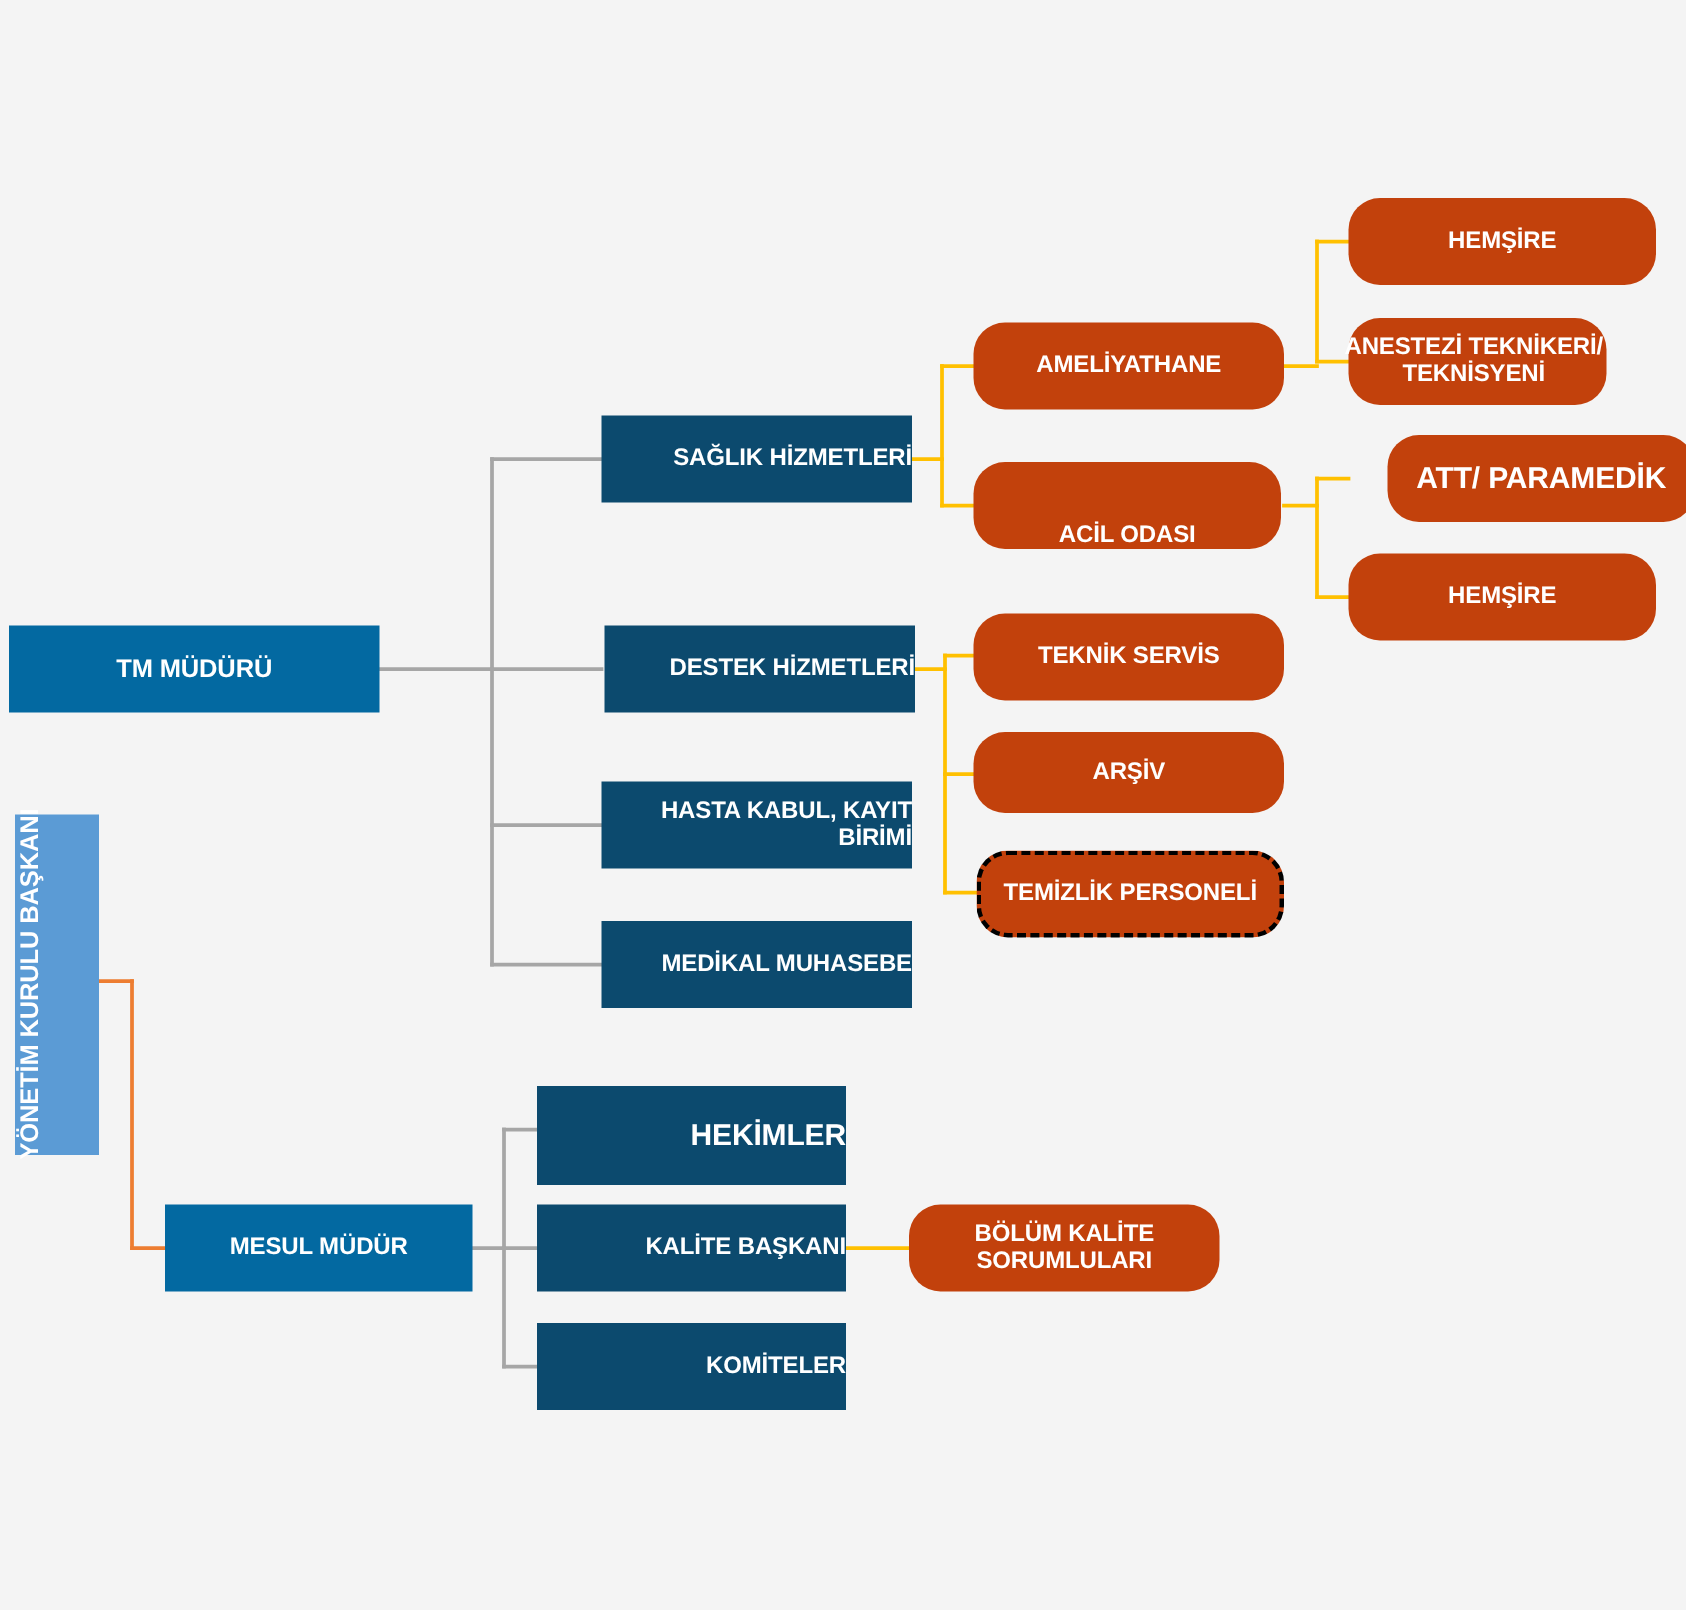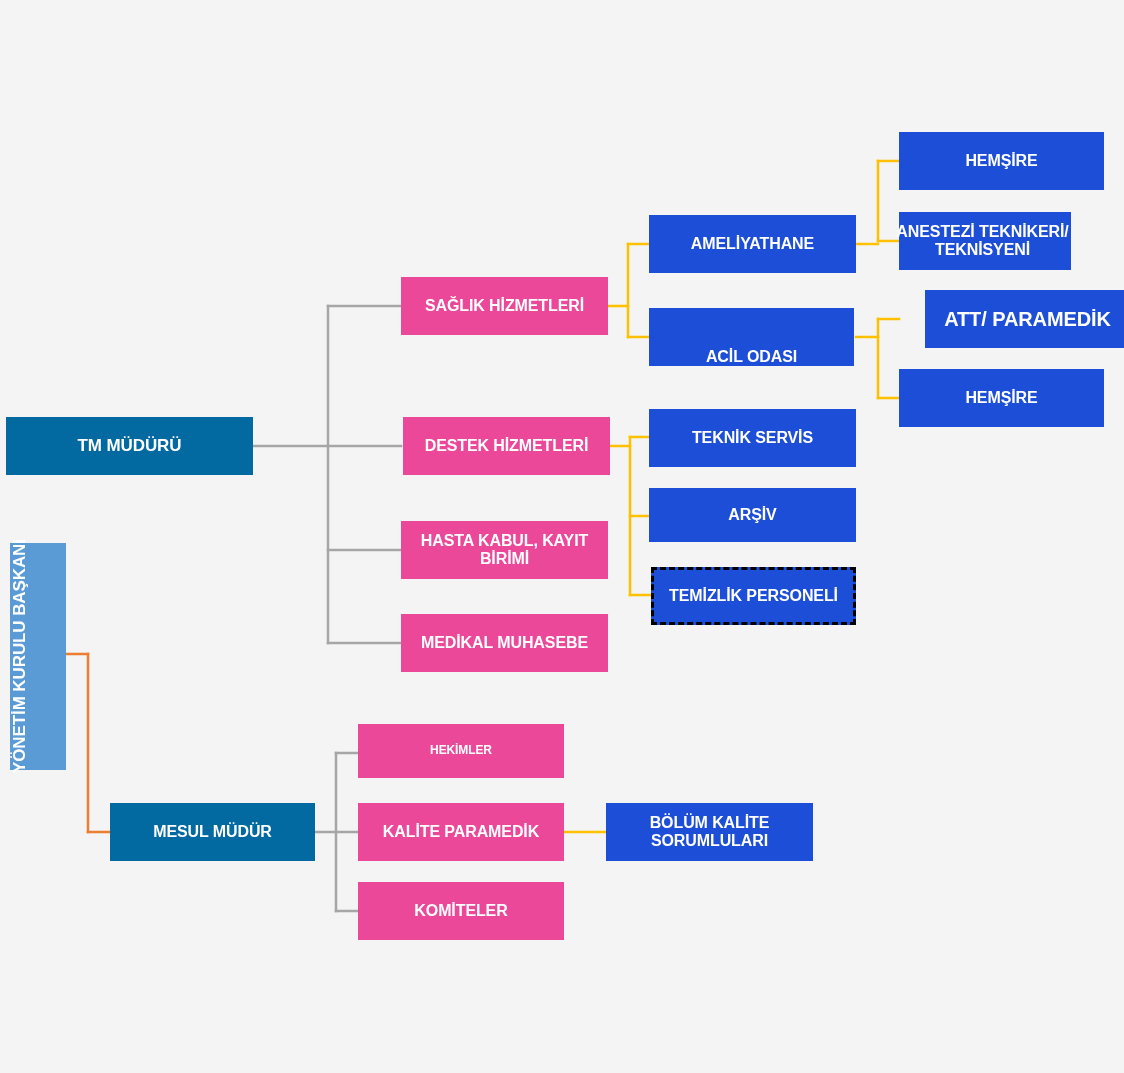--- a/index.html
+++ b/index.html
@@ -36,22 +36,22 @@
     text-align: center;
     color: #ffffff;
     font-weight: bold;
     line-height: 1.12;
     letter-spacing: -0.1px;
     white-space: nowrap;
   }
   .node.wrap { white-space: normal; }
   .node span { display: block; width: 100%; }
   .n-orange { background: #0369a1; }
-  .n-gray   { background: #ec4899; }
-  .n-yellow { background: #1d4ed8; }
+  .n-gray   { background: #0c4a6e; text-align: right; }
+  .n-yellow { background: #c2410c; border-radius: 21px; }
   .n-blue   { background: #5B9BD5; }
   .n-dashed { border: 3px dashed #000000; }
   .rot {
     writing-mode: vertical-rl;
     transform: rotate(180deg);
   }
 </style>
 </head>
 <body>
 
@@ -173,26 +173,26 @@
   </div>
 
   <div class="node n-yellow" style="left:899px; top:290px; width:205px; height:58px; font-size:20px;margin-left:26px;">
     <span>ATT/ PARAMEDİK</span>
   </div>
 
   <div class="node n-yellow" style="left:899px; top:369px; width:205px; height:58px; font-size:16px;">
     <span>HEMŞİRE</span>
   </div>
 
-  <div class="node n-gray" style="left:358px; top:724px; width:206px; height:54px; font-size:12px;">
+  <div class="node n-gray" style="left:358px; top:724px; width:206px; height:66px; font-size:20px;">
     <span>HEKİMLER</span>
   </div>
 
   <div class="node n-gray" style="left:358px; top:803px; width:206px; height:58px; font-size:16px;">
-    <span>KALİTE PARAMEDİK</span>
+    <span>KALİTE BAŞKANI</span>
   </div>
 
   <div class="node n-gray" style="left:358px; top:882px; width:206px; height:58px; font-size:16px;">
     <span>KOMİTELER</span>
   </div>
 
   <div class="node n-yellow wrap" style="left:606px; top:803px; width:207px; height:58px; font-size:16px;">
     <span>BÖLÜM KALİTE SORUMLULARI</span>
   </div>
 

